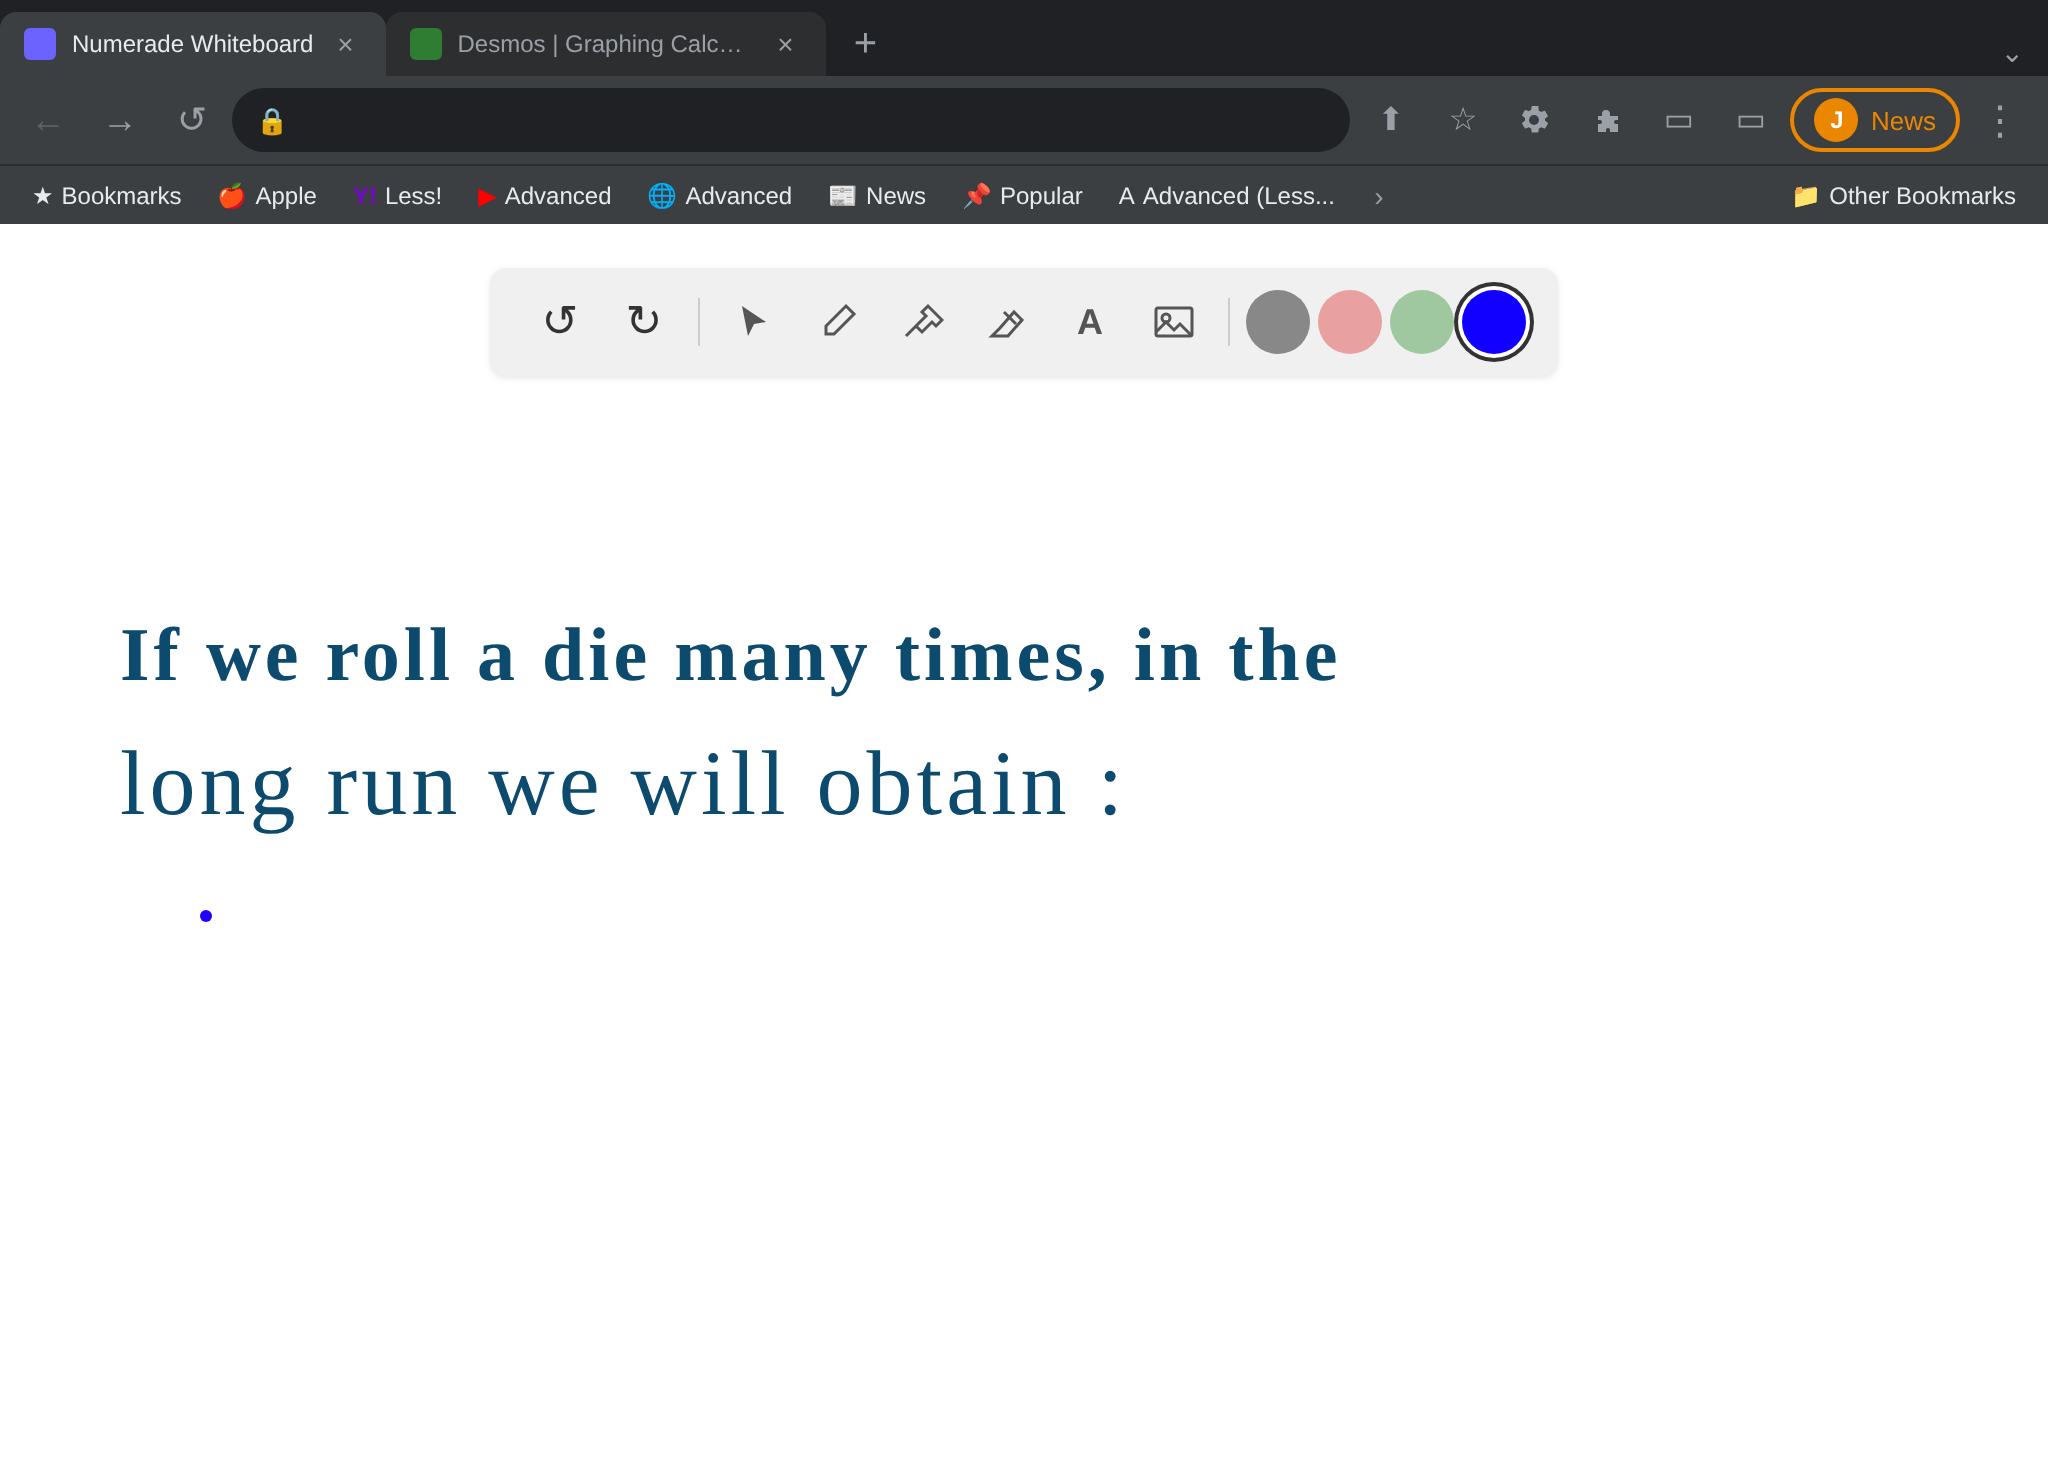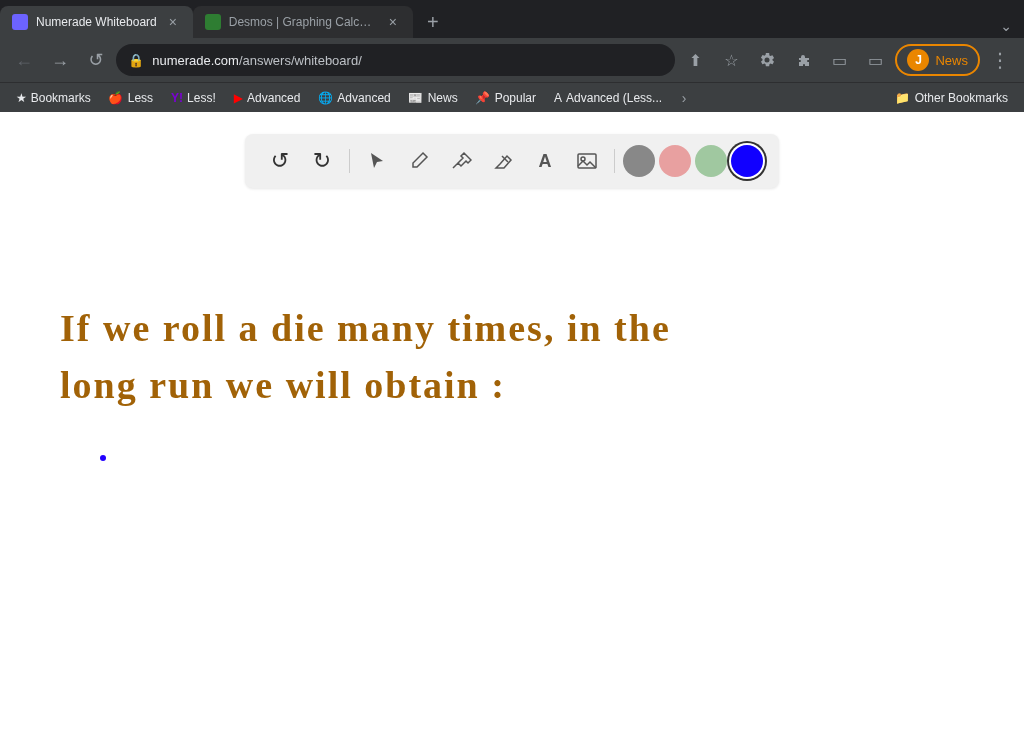--- a/index.html
+++ b/index.html
@@ -79,21 +79,21 @@
 
     
     .canvas-area {
       flex: 1; position: relative; overflow: hidden;
     }
 
     
     .handwritten-text {
       position: absolute; top: 100px; left: 60px;
       font-family: 'Segoe Script', 'Comic Sans MS', cursive;
-      font-size: 36px; color: #a16207; line-height: 1.5;
+      font-size: 36px; color: #0c4a6e; line-height: 1.5;
       pointer-events: none; user-select: none;
     }
 
     
     .blue-dot {
       position: absolute; top: 255px; left: 100px; width: 6px; height: 6px; background: #2200ff; border-radius: 50%;
     }
   </style>
 </head>
 <body>
@@ -116,23 +116,20 @@
       <div class="tab-list-btn">⌄</div>
     </div>
   </div>
 
   <div class="nav-bar">
     <div class="nav-btn disabled">←</div>
     <div class="nav-btn">→</div>
     <div class="nav-btn">↺</div>
     <div class="address-bar">
       <span class="lock-icon">🔒</span>
-      <span class="url-text">
-        <span>numerade.com</span><span style="color:#bdc1c6;">/answers/whiteboard/</span>
-      </span>
     </div>
     <div class="nav-right-icons">
       <div class="nav-icon-btn">⬆</div>
       <div class="nav-icon-btn">☆</div>
       <div class="nav-icon-btn" style="font-size:14px;">
         <svg width="16" height="16" viewBox="0 0 16 16" fill="#9aa0a6">
           <path d="M8 10.5a2.5 2.5 0 1 1 0-5 2.5 2.5 0 0 1 0 5zm5.5-2.5c0-.22-.02-.44-.05-.65l1.4-1.1a.33.33 0 0 0 .08-.43l-1.33-2.3a.33.33 0 0 0-.4-.15l-1.65.66a4.88 4.88 0 0 0-1.12-.65l-.25-1.76A.32.32 0 0 0 9.87 1H7.13a.32.32 0 0 0-.32.27L6.56 3.03a4.88 4.88 0 0 0-1.12.65L3.79 3.02a.33.33 0 0 0-.4.15L2.06 5.47a.33.33 0 0 0 .08.43l1.4 1.1c-.03.21-.05.43-.05.65s.02.44.05.65l-1.4 1.1a.33.33 0 0 0-.08.43l1.33 2.3c.08.14.25.2.4.15l1.65-.66c.35.25.73.46 1.12.65l.25 1.76c.04.16.18.27.32.27h2.74c.14 0 .28-.11.32-.27l.25-1.76a4.88 4.88 0 0 0 1.12-.65l1.65.66c.15.05.32-.01.4-.15l1.33-2.3a.33.33 0 0 0-.08-.43l-1.4-1.1c.03-.21.05-.43.05-.65z"></path>
         </svg>
       </div>
       <div class="nav-icon-btn">
@@ -150,21 +147,21 @@
     </div>
   </div>
 
   <div class="bookmarks-bar">
     <div class="bookmark-item">
       <span class="bookmark-icon">★</span>
       <span>Bookmarks</span>
     </div>
     <div class="bookmark-item">
       <span class="bookmark-icon">🍎</span>
-      <span>Less</span>
+      <span>Apple</span>
     </div>
     <div class="bookmark-item">
       <span class="bookmark-icon" style="color:#7B00D4;font-weight:bold;">Y!</span>
       <span>Less!</span>
     </div>
     <div class="bookmark-item">
       <span class="bookmark-icon" style="color:#ff0000;">▶</span>
       <span>Advanced</span>
     </div>
     <div class="bookmark-item">
@@ -233,17 +230,17 @@
       <div class="color-swatch" style="background:#888888;"></div>
       <div class="color-swatch" style="background:#e8a0a0;"></div>
       <div class="color-swatch" style="background:#a0c8a0;"></div>
       <div class="color-swatch active" style="background:#1100ff; box-shadow: 0 0 0 2px white, 0 0 0 4px #333;"></div>
     </div>
   </div>
 
   <div class="canvas-area">
     <div class="handwritten-text">
       <div style="font-family:'Segoe Script','Comic Sans MS',cursive; font-size:38px; font-weight:bold; letter-spacing:2px;">If we roll a die many times, in the</div>
-      <div style="font-family:'Segoe Script','Comic Sans MS',cursive; font-size:38px; font-weight:bold; letter-spacing:2px;">long run we will obtain :</div>
+      <div style="font-family:'Segoe Script','Comic Sans MS',cursive; font-size:46px; font-weight:normal; letter-spacing:2px;">long run we will obtain :</div>
     </div>
     <div class="blue-dot"></div>
   </div>
 </div>
 
 </body></html>

